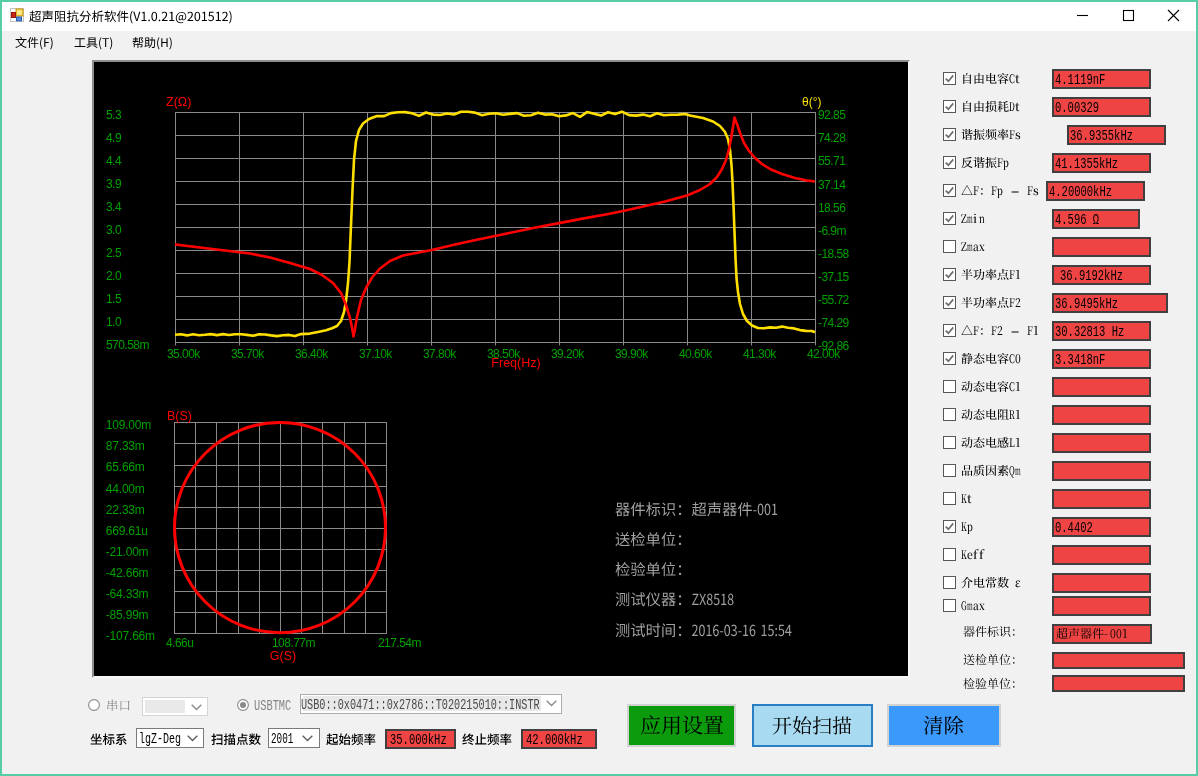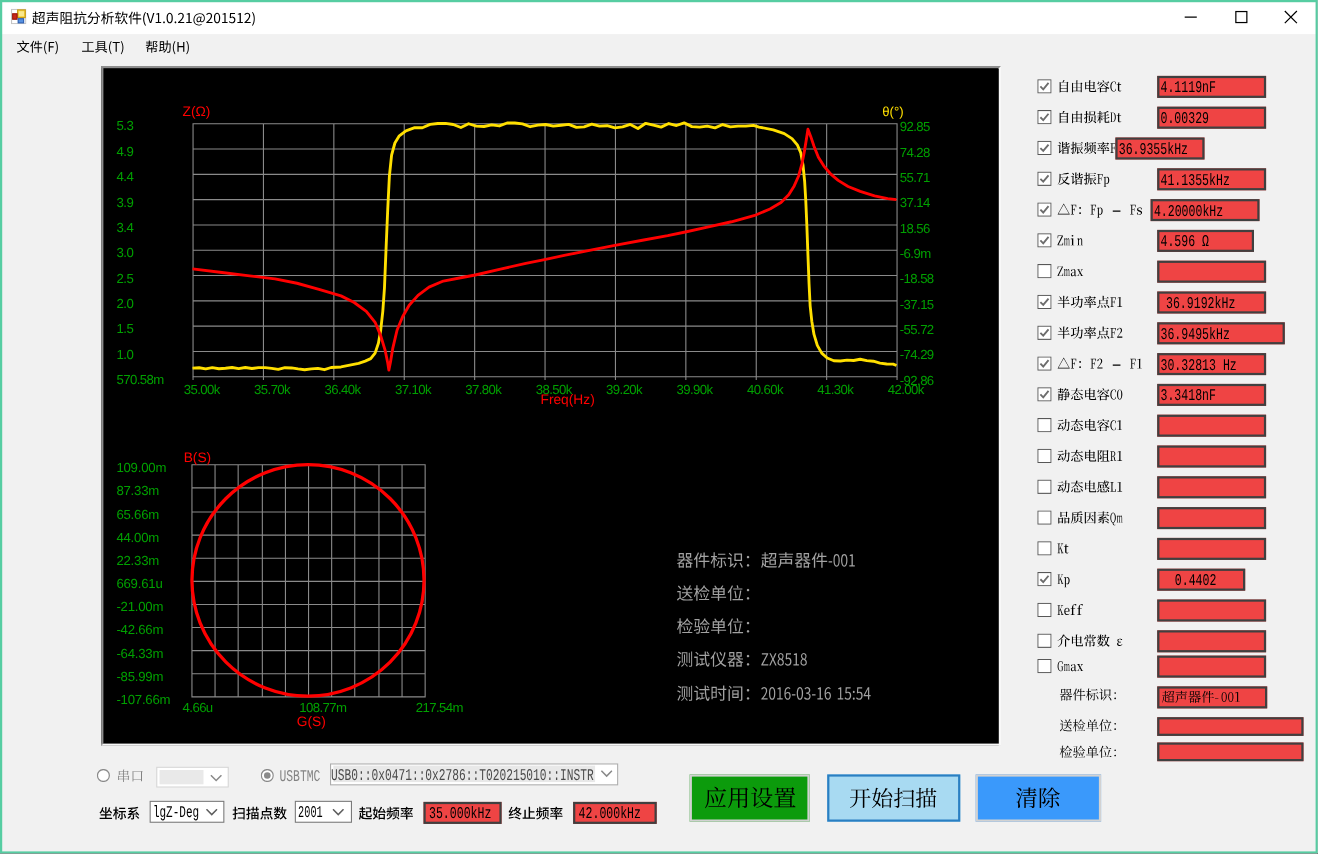--- a/index.html
+++ b/index.html
@@ -148,21 +148,21 @@
 <div class="tb" style="left:1051.5px;top:96.5px;width:99px;height:20px;padding-left:1.3px;color:#000;line-height:18px"><span style="display:inline-block;transform:scaleX(.70);transform-origin:0 50%;font-size:15px;white-space:pre">0.00329</span></div>
 <svg width="13" height="13" style="position:absolute;left:943px;top:128.0px" xmlns="http://www.w3.org/2000/svg">
     <rect x="0.5" y="0.5" width="12" height="12" fill="#fff" stroke="#575757"></rect>
     <path d="M2.8 6.6 L5.4 9.2 L10.2 3.4" stroke="#6d6d6d" stroke-width="1.7" fill="none"></path>
   </svg>
 <svg width="61" height="16" viewBox="0 0 61 16" xmlns="http://www.w3.org/2000/svg" style="position:absolute;left:960.5px;top:125.9px">
     <g transform="translate(0,13)">
       <path d="M5.2 -9.4 5.5 -9.2V-5.3L4.7 -5.2L5.1 -5.5Q5.2 -5 5 -4.7Q4.9 -4.5 4.7 -4.4L4.2 -5.5Q4.4 -5.7 4.5 -5.8Q4.5 -5.9 4.5 -6V-9.4ZM6 -9.9Q5.9 -9.8 5.8 -9.7Q5.7 -9.7 5.5 -9.6V-8.6Q5.5 -8.6 5.4 -8.6Q5.3 -8.6 5.1 -8.6Q4.9 -8.6 4.5 -8.6V-9.3V-10.1ZM4.3 -5.5Q4.6 -5.6 5.1 -5.7Q5.6 -5.8 6.2 -6Q6.8 -6.2 7.4 -6.4L7.5 -6.2Q7.2 -6.1 6.8 -5.8Q6.4 -5.5 5.9 -5.2Q5.3 -4.9 4.8 -4.6ZM5.8 0.6Q5.8 0.7 5.7 0.8Q5.5 0.8 5.4 0.9Q5.2 1 5 1H4.8V-3.9V-4.3L5.8 -3.9H10V-3.5H5.8ZM11.4 -8.3Q11.3 -8.1 11.1 -8.2Q10.8 -8.1 10.3 -7.9Q9.9 -7.7 9.4 -7.5Q8.9 -7.3 8.4 -7.2L8.3 -7.3Q8.7 -7.6 9.1 -7.9Q9.6 -8.2 9.9 -8.6Q10.3 -8.9 10.5 -9.1ZM8.3 -4.9Q8.2 -4.7 7.9 -4.7Q7.7 -4.5 7.4 -4.2Q7.2 -4 7 -3.7H6.6Q6.6 -3.9 6.7 -4.2Q6.8 -4.5 6.8 -4.8Q6.9 -5.1 7 -5.3ZM9.3 -3.9 9.8 -4.4 10.8 -3.6Q10.8 -3.5 10.6 -3.5Q10.5 -3.4 10.4 -3.4V0.6Q10.4 0.6 10.2 0.7Q10.1 0.8 9.9 0.8Q9.7 0.9 9.6 0.9H9.4V-3.9ZM9.1 -9.9Q9.1 -9.7 8.8 -9.6V-6Q8.8 -5.9 8.8 -5.8Q8.9 -5.8 9.1 -5.8H9.8Q10 -5.8 10.2 -5.8Q10.4 -5.8 10.5 -5.8Q10.6 -5.8 10.7 -5.9Q10.8 -6 10.9 -6.4Q11 -6.8 11 -7.2H11.2L11.2 -5.9Q11.4 -5.8 11.5 -5.7Q11.6 -5.6 11.6 -5.5Q11.6 -5.3 11.4 -5.2Q11.3 -5.1 10.9 -5Q10.5 -5 9.7 -5H8.9Q8.4 -5 8.2 -5.1Q8 -5.1 7.9 -5.3Q7.8 -5.5 7.8 -5.8V-10ZM6.6 -8.7Q6.6 -8.7 6.8 -8.6Q7 -8.4 7.2 -8.2Q7.4 -8 7.6 -7.8Q7.5 -7.7 7.3 -7.7H5.2V-8H6.1ZM10 -0.1V0.3H5.3V-0.1ZM9.9 -2.1V-1.7H5.3V-2.1ZM1.7 -0.7Q1.9 -0.9 2.4 -1.2Q2.8 -1.5 3.3 -1.8Q3.8 -2.2 4.4 -2.6L4.5 -2.5Q4.3 -2.2 4 -1.8Q3.6 -1.4 3.2 -0.9Q2.8 -0.4 2.3 0.2ZM2.7 -6.5 2.9 -6.3V-0.8L2.1 -0.5L2.5 -0.8Q2.6 -0.5 2.6 -0.3Q2.5 -0 2.4 0.1Q2.3 0.3 2.2 0.3L1.5 -0.8Q1.9 -0.9 1.9 -1Q2 -1.1 2 -1.3V-6.5ZM2 -6.9 2.5 -7.3 3.4 -6.6Q3.3 -6.5 3.2 -6.5Q3.1 -6.4 2.8 -6.4L2.9 -6.5V-5.9H2V-6.9ZM1.5 -10Q2.2 -9.8 2.6 -9.5Q3 -9.2 3.2 -8.9Q3.4 -8.7 3.4 -8.4Q3.4 -8.1 3.3 -8Q3.2 -7.8 3 -7.8Q2.8 -7.7 2.6 -7.9Q2.5 -8.2 2.3 -8.6Q2.1 -9 1.8 -9.3Q1.6 -9.7 1.3 -10ZM2.7 -6.9V-6.5H0.6L0.5 -6.9Z M12.3 -3.9Q12.6 -4 13.3 -4.3Q13.9 -4.5 14.7 -4.8Q15.5 -5.1 16.4 -5.4L16.4 -5.2Q15.8 -4.9 15 -4.3Q14.1 -3.8 13 -3.1Q13 -3 12.9 -2.9Q12.9 -2.8 12.8 -2.8ZM15.4 -10Q15.4 -9.8 15.3 -9.7Q15.2 -9.7 15 -9.6V-0.3Q15 0 14.9 0.3Q14.8 0.6 14.5 0.7Q14.2 0.9 13.7 1Q13.6 0.7 13.6 0.5Q13.5 0.4 13.4 0.2Q13.3 0.1 13.1 0Q12.9 -0.1 12.5 -0.1V-0.3Q12.5 -0.3 12.7 -0.3Q12.8 -0.3 13.1 -0.3Q13.3 -0.2 13.5 -0.2Q13.7 -0.2 13.8 -0.2Q13.9 -0.2 14 -0.3Q14.1 -0.3 14.1 -0.4V-10.1ZM15.7 -8.1Q15.7 -8.1 15.8 -7.9Q16 -7.8 16.2 -7.6Q16.4 -7.4 16.6 -7.2Q16.6 -7 16.3 -7H12.5L12.5 -7.4H15.2ZM20.3 -5.2Q20.5 -3.9 21 -2.9Q21.4 -1.9 22.1 -1.1Q22.8 -0.4 23.7 0.1L23.7 0.2Q23.4 0.3 23.2 0.4Q23 0.6 22.9 0.9Q22.2 0.5 21.8 -0.1Q21.3 -0.7 21 -1.5Q20.7 -2.2 20.4 -3.1Q20.2 -4 20.1 -5.1ZM17.9 -0.1Q18.2 -0.2 18.6 -0.3Q19.1 -0.4 19.7 -0.5Q20.2 -0.7 20.8 -0.8L20.9 -0.7Q20.6 -0.5 20.3 -0.3Q19.9 -0 19.4 0.3Q18.9 0.5 18.4 0.8ZM19 -5.2 19.2 -5V-0.1L18.3 0.2L18.7 -0.2Q18.8 0.2 18.7 0.4Q18.7 0.7 18.6 0.8Q18.4 0.9 18.3 1L17.8 -0.2Q18.1 -0.3 18.2 -0.4Q18.3 -0.5 18.3 -0.7V-5.2ZM23.5 -3.8Q23.4 -3.7 23.3 -3.7Q23.2 -3.7 23 -3.7Q22.8 -3.5 22.5 -3.2Q22.2 -3 21.8 -2.7Q21.4 -2.4 21 -2.2L20.9 -2.3Q21.2 -2.6 21.5 -3Q21.8 -3.4 22 -3.8Q22.3 -4.2 22.4 -4.5ZM22.5 -6Q22.5 -6 22.6 -5.9Q22.7 -5.8 22.8 -5.7Q23 -5.6 23.2 -5.4Q23.4 -5.2 23.6 -5.1Q23.5 -4.9 23.2 -4.9H17.1V-5.2H21.9ZM22.4 -9.9Q22.4 -9.9 22.5 -9.8Q22.6 -9.7 22.8 -9.6Q23 -9.4 23.2 -9.3Q23.3 -9.1 23.5 -9Q23.5 -8.8 23.2 -8.8H17.2V-9.1H21.8ZM16.6 -9.2V-9.6L17.7 -9.1H17.5V-6.6Q17.5 -6 17.5 -5.2Q17.5 -4.4 17.4 -3.6Q17.3 -2.8 17 -2Q16.8 -1.2 16.4 -0.5Q16 0.3 15.4 1L15.2 0.9Q15.9 -0.3 16.2 -1.6Q16.4 -2.8 16.5 -4.1Q16.6 -5.4 16.6 -6.6V-9.1ZM21.9 -8Q21.9 -8 22 -7.9Q22.1 -7.8 22.3 -7.6Q22.4 -7.5 22.6 -7.3Q22.8 -7.2 22.9 -7Q22.9 -6.9 22.6 -6.9H18.2L18.1 -7.2H21.3Z M33.3 -6.1Q33.3 -6 33.2 -5.9Q33.1 -5.8 32.9 -5.8Q32.9 -4.8 32.9 -3.9Q32.8 -3 32.6 -2.3Q32.5 -1.5 32 -0.9Q31.6 -0.3 30.8 0.2Q30 0.7 28.8 1L28.7 0.8Q29.7 0.4 30.4 -0.1Q31 -0.6 31.4 -1.2Q31.8 -1.8 31.9 -2.6Q32 -3.3 32 -4.2Q32.1 -5.1 32.1 -6.2ZM32.8 -1.7Q33.7 -1.5 34.2 -1.1Q34.7 -0.8 35 -0.5Q35.3 -0.1 35.4 0.2Q35.4 0.5 35.3 0.7Q35.3 0.9 35 0.9Q34.8 1 34.6 0.8Q34.4 0.4 34.1 -0Q33.8 -0.5 33.4 -0.9Q33 -1.3 32.7 -1.6ZM31 -1.7Q31 -1.7 30.9 -1.6Q30.8 -1.5 30.7 -1.5Q30.5 -1.4 30.3 -1.4H30.2V-7.1V-7.5L31.1 -7.1H34.5V-6.7H31ZM33.9 -7.1 34.3 -7.6 35.3 -6.8Q35.2 -6.7 35.1 -6.7Q35 -6.6 34.9 -6.6V-2Q34.9 -1.9 34.7 -1.9Q34.6 -1.8 34.4 -1.8Q34.3 -1.7 34.1 -1.7H34V-7.1ZM33.1 -9.2Q32.9 -8.8 32.7 -8.4Q32.5 -7.9 32.3 -7.5Q32.1 -7.1 31.9 -6.9H31.6Q31.7 -7.1 31.7 -7.6Q31.8 -8 31.8 -8.4Q31.9 -8.8 31.9 -9.2ZM34.5 -9.9Q34.5 -9.9 34.6 -9.8Q34.7 -9.7 34.9 -9.6Q35.1 -9.5 35.3 -9.3Q35.5 -9.1 35.6 -9Q35.6 -8.8 35.3 -8.8H29.8L29.7 -9.2H33.9ZM28.3 -5.3Q28.3 -5.2 28.2 -5.1Q28.1 -5 27.8 -5V-2.1Q27.8 -2 27.7 -2Q27.6 -1.9 27.5 -1.9Q27.3 -1.8 27.2 -1.8H27V-5.4ZM28.3 -9.9Q28.3 -9.7 28.2 -9.7Q28.1 -9.6 27.9 -9.6V-5.9H27V-10ZM29 -8.8Q29 -8.8 29.2 -8.7Q29.3 -8.5 29.6 -8.4Q29.8 -8.2 30 -8Q30 -7.9 29.9 -7.8Q29.8 -7.8 29.7 -7.8H27.5V-8.1H28.5ZM30.3 -4.1Q30.3 -4 30.2 -4Q30.1 -3.9 29.8 -3.9Q29.3 -2.5 28.6 -1.5Q27.9 -0.5 26.9 0.1Q25.9 0.7 24.6 1.1L24.5 0.9Q25.7 0.4 26.5 -0.3Q27.4 -1 28 -2Q28.6 -3 29 -4.6ZM26.8 -4.3Q26.7 -4.2 26.6 -4.1Q26.5 -4 26.3 -4Q26 -3.2 25.5 -2.6Q25.1 -2 24.5 -1.5L24.3 -1.7Q24.7 -2.2 25 -3Q25.4 -3.8 25.5 -4.6ZM26.6 -8.9Q26.6 -8.8 26.5 -8.7Q26.4 -8.7 26.2 -8.6V-5.9H25.4V-9.1ZM29.2 -6.8Q29.2 -6.8 29.4 -6.7Q29.6 -6.5 29.8 -6.3Q30 -6.1 30.2 -6Q30.2 -5.8 29.9 -5.8H24.5L24.4 -6.1H28.7Z M44.3 -6.8Q44.3 -6.7 44.1 -6.6Q43.9 -6.6 43.6 -6.7L44 -6.8Q43.7 -6.5 43.2 -6.1Q42.8 -5.7 42.2 -5.3Q41.7 -4.9 41.1 -4.6Q40.5 -4.2 39.9 -3.9L39.9 -4.1H40.4Q40.3 -3.7 40.2 -3.5Q40.1 -3.3 40 -3.2L39.5 -4.2Q39.5 -4.2 39.6 -4.2Q39.7 -4.3 39.8 -4.3Q40.3 -4.6 40.8 -4.9Q41.3 -5.3 41.8 -5.8Q42.2 -6.2 42.6 -6.7Q43 -7.1 43.3 -7.4ZM39.7 -4.2Q40.1 -4.2 40.8 -4.2Q41.4 -4.3 42.3 -4.3Q43.1 -4.4 43.9 -4.4L43.9 -4.2Q43.3 -4.1 42.3 -3.8Q41.2 -3.6 40 -3.3ZM42.6 -7.8Q42.6 -7.7 42.4 -7.7Q42.2 -7.6 41.9 -7.7L42.3 -7.8Q42 -7.5 41.7 -7.3Q41.3 -7 40.9 -6.7Q40.4 -6.4 40.1 -6.3L40.1 -6.4H40.5Q40.4 -6 40.3 -5.9Q40.2 -5.7 40.1 -5.6L39.6 -6.5Q39.6 -6.5 39.7 -6.5Q39.8 -6.6 39.9 -6.6Q40.2 -6.8 40.5 -7.1Q40.8 -7.4 41.1 -7.8Q41.4 -8.1 41.5 -8.4ZM39.8 -6.5Q40.1 -6.5 40.6 -6.5Q41.1 -6.5 41.8 -6.5Q42.4 -6.5 43 -6.5V-6.3Q42.7 -6.2 42.3 -6.2Q41.8 -6.1 41.3 -6Q40.7 -5.9 40.1 -5.8ZM46.9 -7.2Q46.9 -7.1 46.7 -7.1Q46.6 -7 46.4 -7.1Q45.9 -6.7 45.4 -6.4Q44.9 -6 44.4 -5.8L44.3 -6Q44.6 -6.3 45 -6.8Q45.4 -7.4 45.7 -7.9ZM42.9 -3.3Q42.9 -3.2 42.8 -3.1Q42.7 -3 42.5 -3V0.7Q42.5 0.7 42.3 0.8Q42.2 0.9 42 0.9Q41.9 1 41.7 1H41.5V-3.4ZM46 -9.4Q46 -9.4 46.1 -9.3Q46.3 -9.2 46.5 -9.1Q46.6 -8.9 46.9 -8.8Q47.1 -8.6 47.2 -8.4Q47.2 -8.2 46.9 -8.2H36.9L36.8 -8.6H45.3ZM46.3 -3Q46.3 -3 46.4 -2.9Q46.6 -2.8 46.7 -2.6Q46.9 -2.5 47.1 -2.3Q47.4 -2.2 47.5 -2Q47.5 -1.8 47.2 -1.8H36.6L36.5 -2.2H45.6ZM37.4 -7.7Q38.1 -7.5 38.5 -7.2Q38.9 -7 39.1 -6.7Q39.2 -6.4 39.2 -6.1Q39.3 -5.9 39.1 -5.7Q39 -5.6 38.8 -5.5Q38.6 -5.5 38.4 -5.7Q38.3 -6 38.2 -6.4Q38 -6.7 37.7 -7.1Q37.5 -7.4 37.2 -7.6ZM44.1 -5.6Q45 -5.4 45.6 -5.2Q46.2 -4.9 46.6 -4.7Q46.9 -4.4 47 -4.1Q47.2 -3.8 47.1 -3.6Q47.1 -3.4 46.9 -3.3Q46.7 -3.2 46.5 -3.3Q46.2 -3.7 45.8 -4.1Q45.4 -4.5 44.9 -4.9Q44.5 -5.2 44 -5.5ZM42.9 -5.4Q43.5 -5.1 43.9 -4.9Q44.3 -4.6 44.4 -4.3Q44.6 -4 44.6 -3.7Q44.6 -3.5 44.5 -3.3Q44.3 -3.2 44.1 -3.2Q43.9 -3.2 43.7 -3.3Q43.7 -3.7 43.5 -4Q43.4 -4.4 43.2 -4.7Q43 -5.1 42.7 -5.3ZM36.6 -4Q36.9 -4.1 37.5 -4.3Q38 -4.6 38.7 -4.9Q39.4 -5.2 40.1 -5.6L40.2 -5.4Q39.7 -5 39.1 -4.5Q38.4 -4 37.5 -3.3Q37.5 -3.1 37.3 -3ZM41.1 -10.2Q41.7 -10.1 42 -9.9Q42.4 -9.7 42.5 -9.4Q42.7 -9.2 42.7 -9Q42.6 -8.8 42.5 -8.6Q42.4 -8.5 42.2 -8.5Q42 -8.5 41.7 -8.6Q41.7 -9 41.5 -9.4Q41.2 -9.9 40.9 -10.1Z M48.5 0V-0.4L49.8 -0.5H50L51.4 -0.4V0ZM49.4 0Q49.4 -1 49.4 -2Q49.4 -3 49.4 -4.1V-4.7Q49.4 -5.7 49.4 -6.8Q49.4 -7.8 49.4 -8.8H50.4Q50.3 -7.8 50.3 -6.7Q50.3 -5.7 50.3 -4.6V-4.3Q50.3 -3.1 50.3 -2.1Q50.3 -1 50.4 0ZM49.9 -4.3V-4.7H52.1V-4.3ZM52 -3 51.9 -4.3V-4.6L52 -5.9H52.3V-3ZM48.5 -8.4V-8.8H49.9V-8.3H49.8ZM53 -6.6 52.7 -8.7 53.2 -8.4H49.9V-8.8H53.4L53.4 -6.6Z M56.7 0.2Q56.1 0.2 55.6 0.1Q55.1 -0.1 54.6 -0.3L54.6 -1.8H55.2L55.5 -0.2L55 -0.3V-0.7Q55.4 -0.5 55.8 -0.3Q56.1 -0.2 56.6 -0.2Q57.4 -0.2 57.8 -0.5Q58.2 -0.8 58.2 -1.3Q58.2 -1.8 57.9 -2.1Q57.7 -2.3 56.9 -2.6L56.3 -2.8Q55.6 -3 55.1 -3.5Q54.7 -3.9 54.7 -4.6Q54.7 -5.4 55.3 -5.9Q55.9 -6.4 57 -6.4Q57.6 -6.4 58 -6.3Q58.5 -6.2 58.9 -5.9L58.9 -4.6H58.4L58 -6L58.4 -5.9V-5.6Q58.1 -5.8 57.8 -5.9Q57.4 -6 57.1 -6Q56.4 -6 56 -5.7Q55.7 -5.5 55.7 -5Q55.7 -4.6 56 -4.3Q56.3 -4 56.9 -3.8L57.5 -3.6Q58.5 -3.3 58.9 -2.8Q59.2 -2.4 59.2 -1.7Q59.2 -1.2 59 -0.8Q58.7 -0.3 58.1 -0.1Q57.5 0.2 56.7 0.2Z" fill="#000"></path>
     </g>
   </svg>
-<div class="tb" style="left:1014px;top:124.5px;width:81px;height:20px;padding-left:1.3px;color:#000;line-height:18px"><span style="display:inline-block;transform:scaleX(.70);transform-origin:0 50%;font-size:15px;white-space:pre">36.9355kHz</span></div>
+<div class="tb" style="left:1067px;top:124.5px;width:99px;height:20px;padding-left:1.3px;color:#000;line-height:18px"><span style="display:inline-block;transform:scaleX(.70);transform-origin:0 50%;font-size:15px;white-space:pre">36.9355kHz</span></div>
 <svg width="13" height="13" style="position:absolute;left:943px;top:156.0px" xmlns="http://www.w3.org/2000/svg">
     <rect x="0.5" y="0.5" width="12" height="12" fill="#fff" stroke="#575757"></rect>
     <path d="M2.8 6.6 L5.4 9.2 L10.2 3.4" stroke="#6d6d6d" stroke-width="1.7" fill="none"></path>
   </svg>
 <svg width="49" height="16" viewBox="0 0 49 16" xmlns="http://www.w3.org/2000/svg" style="position:absolute;left:960.5px;top:153.9px">
     <g transform="translate(0,13)">
       <path d="M10.9 -9Q10.7 -8.8 10.4 -9Q9.5 -8.8 8.4 -8.7Q7.4 -8.6 6.3 -8.5Q5.3 -8.4 4.3 -8.4Q3.4 -8.3 2.6 -8.3L2.6 -8.5Q3.6 -8.7 4.9 -8.9Q6.1 -9.1 7.5 -9.4Q8.8 -9.7 10 -10ZM9.3 -6.2V-5.8H2.7V-6.2ZM8.7 -6.2 9.4 -6.8 10.4 -5.8Q10.4 -5.7 10.2 -5.7Q10.1 -5.7 9.9 -5.7Q9.3 -4.1 8.2 -2.8Q7.2 -1.5 5.6 -0.5Q4.1 0.5 1.8 1L1.7 0.8Q4.6 -0.2 6.3 -2Q8.1 -3.8 8.8 -6.2ZM2.2 -8.6V-9L3.3 -8.5H3.2V-6Q3.2 -5.4 3.1 -4.7Q3.1 -3.9 2.9 -3.2Q2.8 -2.4 2.5 -1.7Q2.2 -1 1.8 -0.3Q1.3 0.4 0.6 1L0.4 0.9Q1 0.1 1.4 -0.7Q1.7 -1.6 1.9 -2.5Q2.1 -3.3 2.1 -4.2Q2.2 -5.1 2.2 -6V-8.5ZM4.3 -6.2Q4.7 -4.8 5.4 -3.8Q6 -2.8 7 -2Q7.9 -1.3 9.1 -0.8Q10.3 -0.3 11.7 -0L11.7 0.1Q11.3 0.2 11.1 0.4Q10.8 0.6 10.7 1Q9.4 0.6 8.3 -0Q7.2 -0.6 6.4 -1.4Q5.6 -2.3 5 -3.4Q4.4 -4.6 4.1 -6.1Z M17.2 -9.4 17.5 -9.2V-5.3L16.7 -5.2L17.1 -5.5Q17.2 -5 17 -4.7Q16.9 -4.5 16.7 -4.4L16.2 -5.5Q16.4 -5.7 16.5 -5.8Q16.5 -5.9 16.5 -6V-9.4ZM18 -9.9Q17.9 -9.8 17.8 -9.7Q17.7 -9.7 17.5 -9.6V-8.6Q17.5 -8.6 17.4 -8.6Q17.3 -8.6 17.1 -8.6Q16.9 -8.6 16.5 -8.6V-9.3V-10.1ZM16.3 -5.5Q16.6 -5.6 17.1 -5.7Q17.6 -5.8 18.2 -6Q18.8 -6.2 19.4 -6.4L19.5 -6.2Q19.2 -6.1 18.8 -5.8Q18.4 -5.5 17.9 -5.2Q17.3 -4.9 16.8 -4.6ZM17.8 0.6Q17.8 0.7 17.7 0.8Q17.5 0.8 17.4 0.9Q17.2 1 17 1H16.8V-3.9V-4.3L17.8 -3.9H22V-3.5H17.8ZM23.4 -8.3Q23.3 -8.1 23.1 -8.2Q22.8 -8.1 22.3 -7.9Q21.9 -7.7 21.4 -7.5Q20.9 -7.3 20.4 -7.2L20.3 -7.3Q20.7 -7.6 21.1 -7.9Q21.6 -8.2 21.9 -8.6Q22.3 -8.9 22.5 -9.1ZM20.3 -4.9Q20.2 -4.7 19.9 -4.7Q19.7 -4.5 19.4 -4.2Q19.2 -4 19 -3.7H18.6Q18.6 -3.9 18.7 -4.2Q18.8 -4.5 18.8 -4.8Q18.9 -5.1 19 -5.3ZM21.3 -3.9 21.8 -4.4 22.8 -3.6Q22.8 -3.5 22.6 -3.5Q22.5 -3.4 22.4 -3.4V0.6Q22.4 0.6 22.2 0.7Q22.1 0.8 21.9 0.8Q21.7 0.9 21.6 0.9H21.4V-3.9ZM21.1 -9.9Q21.1 -9.7 20.8 -9.6V-6Q20.8 -5.9 20.8 -5.8Q20.9 -5.8 21.1 -5.8H21.8Q22 -5.8 22.2 -5.8Q22.4 -5.8 22.5 -5.8Q22.6 -5.8 22.7 -5.9Q22.8 -6 22.9 -6.4Q23 -6.8 23 -7.2H23.2L23.2 -5.9Q23.4 -5.8 23.5 -5.7Q23.6 -5.6 23.6 -5.5Q23.6 -5.3 23.4 -5.2Q23.3 -5.1 22.9 -5Q22.5 -5 21.7 -5H20.9Q20.4 -5 20.2 -5.1Q20 -5.1 19.9 -5.3Q19.8 -5.5 19.8 -5.8V-10ZM18.6 -8.7Q18.6 -8.7 18.8 -8.6Q19 -8.4 19.2 -8.2Q19.4 -8 19.6 -7.8Q19.5 -7.7 19.3 -7.7H17.2V-8H18.1ZM22 -0.1V0.3H17.3V-0.1ZM21.9 -2.1V-1.7H17.3V-2.1ZM13.7 -0.7Q13.9 -0.9 14.4 -1.2Q14.8 -1.5 15.3 -1.8Q15.8 -2.2 16.4 -2.6L16.5 -2.5Q16.3 -2.2 16 -1.8Q15.6 -1.4 15.2 -0.9Q14.8 -0.4 14.3 0.2ZM14.7 -6.5 14.9 -6.3V-0.8L14.1 -0.5L14.5 -0.8Q14.6 -0.5 14.6 -0.3Q14.5 -0 14.4 0.1Q14.3 0.3 14.2 0.3L13.5 -0.8Q13.9 -0.9 13.9 -1Q14 -1.1 14 -1.3V-6.5ZM14 -6.9 14.5 -7.3 15.4 -6.6Q15.3 -6.5 15.2 -6.5Q15.1 -6.4 14.8 -6.4L14.9 -6.5V-5.9H14V-6.9ZM13.5 -10Q14.2 -9.8 14.6 -9.5Q15 -9.2 15.2 -8.9Q15.4 -8.7 15.4 -8.4Q15.4 -8.1 15.3 -8Q15.2 -7.8 15 -7.8Q14.8 -7.7 14.6 -7.9Q14.5 -8.2 14.3 -8.6Q14.1 -9 13.8 -9.3Q13.6 -9.7 13.3 -10ZM14.7 -6.9V-6.5H12.6L12.5 -6.9Z M24.3 -3.9Q24.6 -4 25.3 -4.3Q25.9 -4.5 26.7 -4.8Q27.5 -5.1 28.4 -5.4L28.4 -5.2Q27.8 -4.9 27 -4.3Q26.1 -3.8 25 -3.1Q25 -3 24.9 -2.9Q24.9 -2.8 24.8 -2.8ZM27.4 -10Q27.4 -9.8 27.3 -9.7Q27.2 -9.7 27 -9.6V-0.3Q27 0 26.9 0.3Q26.8 0.6 26.5 0.7Q26.2 0.9 25.7 1Q25.6 0.7 25.6 0.5Q25.5 0.4 25.4 0.2Q25.3 0.1 25.1 0Q24.9 -0.1 24.5 -0.1V-0.3Q24.5 -0.3 24.7 -0.3Q24.8 -0.3 25.1 -0.3Q25.3 -0.2 25.5 -0.2Q25.7 -0.2 25.8 -0.2Q25.9 -0.2 26 -0.3Q26.1 -0.3 26.1 -0.4V-10.1ZM27.7 -8.1Q27.7 -8.1 27.8 -7.9Q28 -7.8 28.2 -7.6Q28.4 -7.4 28.6 -7.2Q28.6 -7 28.3 -7H24.5L24.5 -7.4H27.2ZM32.3 -5.2Q32.5 -3.9 33 -2.9Q33.4 -1.9 34.1 -1.1Q34.8 -0.4 35.7 0.1L35.7 0.2Q35.4 0.3 35.2 0.4Q35 0.6 34.9 0.9Q34.2 0.5 33.8 -0.1Q33.3 -0.7 33 -1.5Q32.7 -2.2 32.4 -3.1Q32.2 -4 32.1 -5.1ZM29.9 -0.1Q30.2 -0.2 30.6 -0.3Q31.1 -0.4 31.7 -0.5Q32.2 -0.7 32.8 -0.8L32.9 -0.7Q32.6 -0.5 32.3 -0.3Q31.9 -0 31.4 0.3Q30.9 0.5 30.4 0.8ZM31 -5.2 31.2 -5V-0.1L30.3 0.2L30.7 -0.2Q30.8 0.2 30.7 0.4Q30.7 0.7 30.6 0.8Q30.4 0.9 30.3 1L29.8 -0.2Q30.1 -0.3 30.2 -0.4Q30.3 -0.5 30.3 -0.7V-5.2ZM35.5 -3.8Q35.4 -3.7 35.3 -3.7Q35.2 -3.7 35 -3.7Q34.8 -3.5 34.5 -3.2Q34.2 -3 33.8 -2.7Q33.4 -2.4 33 -2.2L32.9 -2.3Q33.2 -2.6 33.5 -3Q33.8 -3.4 34 -3.8Q34.3 -4.2 34.4 -4.5ZM34.5 -6Q34.5 -6 34.6 -5.9Q34.7 -5.8 34.8 -5.7Q35 -5.6 35.2 -5.4Q35.4 -5.2 35.6 -5.1Q35.5 -4.9 35.2 -4.9H29.1V-5.2H33.9ZM34.4 -9.9Q34.4 -9.9 34.5 -9.8Q34.6 -9.7 34.8 -9.6Q35 -9.4 35.2 -9.3Q35.3 -9.1 35.5 -9Q35.5 -8.8 35.2 -8.8H29.2V-9.1H33.8ZM28.6 -9.2V-9.6L29.7 -9.1H29.5V-6.6Q29.5 -6 29.5 -5.2Q29.5 -4.4 29.4 -3.6Q29.3 -2.8 29 -2Q28.8 -1.2 28.4 -0.5Q28 0.3 27.4 1L27.2 0.9Q27.9 -0.3 28.2 -1.6Q28.4 -2.8 28.5 -4.1Q28.6 -5.4 28.6 -6.6V-9.1ZM33.9 -8Q33.9 -8 34 -7.9Q34.1 -7.8 34.3 -7.6Q34.4 -7.5 34.6 -7.3Q34.8 -7.2 34.9 -7Q34.9 -6.9 34.6 -6.9H30.2L30.1 -7.2H33.3Z M36.5 0V-0.4L37.8 -0.5H38L39.4 -0.4V0ZM37.4 0Q37.4 -1 37.4 -2Q37.4 -3 37.4 -4.1V-4.7Q37.4 -5.7 37.4 -6.8Q37.4 -7.8 37.4 -8.8H38.4Q38.3 -7.8 38.3 -6.7Q38.3 -5.7 38.3 -4.6V-4.3Q38.3 -3.1 38.3 -2.1Q38.3 -1 38.4 0ZM37.9 -4.3V-4.7H40.1V-4.3ZM40 -3 39.9 -4.3V-4.6L40 -5.9H40.3V-3ZM36.5 -8.4V-8.8H37.9V-8.3H37.8ZM41 -6.6 40.7 -8.7 41.2 -8.4H37.9V-8.8H41.4L41.4 -6.6Z M42.4 3.1V2.8L43.3 2.7H43.8L44.8 2.8V3.1ZM43.1 3.1Q43.1 2.7 43.1 2.2Q43.1 1.7 43.1 1.2Q43.1 0.7 43.1 0.3V-3.5Q43.1 -4.1 43.1 -4.6Q43.1 -5.1 43.1 -5.5L42.3 -5.6V-5.9L43.8 -6.4L43.9 -6.3L44 -5.3L44 -5.2V-0.9L44 -0.8V0.3Q44 0.7 44 1.2Q44 1.7 44 2.2Q44 2.7 44 3.1ZM45.3 0.2Q44.9 0.2 44.5 -0.1Q44.1 -0.3 43.8 -0.9H43.7L43.8 -1.2Q44.1 -0.8 44.4 -0.6Q44.7 -0.4 45.1 -0.4Q45.4 -0.4 45.8 -0.7Q46.1 -1 46.2 -1.6Q46.4 -2.2 46.4 -3.2Q46.4 -4.5 46.1 -5.2Q45.7 -5.8 45.1 -5.8Q44.8 -5.8 44.5 -5.6Q44.2 -5.4 43.8 -4.9L43.7 -5.1H43.8Q44.1 -5.8 44.6 -6.1Q45 -6.4 45.5 -6.4Q46 -6.4 46.4 -6Q46.9 -5.7 47.1 -4.9Q47.4 -4.2 47.4 -3.2Q47.4 -2.1 47.1 -1.4Q46.8 -0.6 46.4 -0.2Q45.9 0.2 45.3 0.2Z" fill="#000"></path>
     </g>
   </svg>
 <div class="tb" style="left:1051.5px;top:152.5px;width:99px;height:20px;padding-left:1.3px;color:#000;line-height:18px"><span style="display:inline-block;transform:scaleX(.70);transform-origin:0 50%;font-size:15px;white-space:pre">41.1355kHz</span></div>
@@ -282,21 +282,21 @@
 <div class="tb" style="left:1051.5px;top:488.5px;width:99px;height:20px;padding-left:1.3px;color:#000;line-height:18px"></div>
 <svg width="13" height="13" style="position:absolute;left:943px;top:520.0px" xmlns="http://www.w3.org/2000/svg">
     <rect x="0.5" y="0.5" width="12" height="12" fill="#fff" stroke="#575757"></rect>
     <path d="M2.8 6.6 L5.4 9.2 L10.2 3.4" stroke="#6d6d6d" stroke-width="1.7" fill="none"></path>
   </svg>
 <svg width="13" height="16" viewBox="0 0 13 16" xmlns="http://www.w3.org/2000/svg" style="position:absolute;left:960.5px;top:517.9px">
     <g transform="translate(0,13)">
       <path d="M1.2 0Q1.2 -1 1.2 -2Q1.2 -3 1.2 -4.1V-4.7Q1.2 -5.7 1.2 -6.8Q1.2 -7.8 1.2 -8.8H2Q2 -7.8 2 -6.8Q2 -5.7 2 -4.7V-3.5Q2 -2.8 2 -1.9Q2 -1 2 0ZM0.4 0V-0.4L1.5 -0.5H1.7L2.7 -0.4V0ZM0.4 -8.4V-8.8H2.8V-8.4L1.7 -8.3H1.5ZM3.6 0V-0.4L4.6 -0.5H4.8L5.8 -0.4V0ZM3.6 -8.4V-8.8H5.5V-8.4L4.7 -8.3L4.5 -8.2ZM1.6 -2.3 1.5 -3H1.6L1.8 -3.3L4.7 -8.8H5ZM4.4 0 2.7 -4.8 3.2 -5.7 5.3 0Z M6.4 3.1V2.8L7.3 2.7H7.8L8.8 2.8V3.1ZM7.1 3.1Q7.1 2.7 7.1 2.2Q7.1 1.7 7.1 1.2Q7.1 0.7 7.1 0.3V-3.5Q7.1 -4.1 7.1 -4.6Q7.1 -5.1 7.1 -5.5L6.3 -5.6V-5.9L7.8 -6.4L7.9 -6.3L8 -5.3L8 -5.2V-0.9L8 -0.8V0.3Q8 0.7 8 1.2Q8 1.7 8 2.2Q8 2.7 8 3.1ZM9.3 0.2Q8.9 0.2 8.5 -0.1Q8.1 -0.3 7.8 -0.9H7.7L7.8 -1.2Q8.1 -0.8 8.4 -0.6Q8.7 -0.4 9.1 -0.4Q9.4 -0.4 9.8 -0.7Q10.1 -1 10.2 -1.6Q10.4 -2.2 10.4 -3.2Q10.4 -4.5 10.1 -5.2Q9.7 -5.8 9.1 -5.8Q8.8 -5.8 8.5 -5.6Q8.2 -5.4 7.8 -4.9L7.7 -5.1H7.8Q8.1 -5.8 8.6 -6.1Q9 -6.4 9.5 -6.4Q10 -6.4 10.4 -6Q10.9 -5.7 11.1 -4.9Q11.4 -4.2 11.4 -3.2Q11.4 -2.1 11.1 -1.4Q10.8 -0.6 10.4 -0.2Q9.9 0.2 9.3 0.2Z" fill="#000"></path>
     </g>
   </svg>
-<div class="tb" style="left:1051.5px;top:516.5px;width:80px;height:20px;padding-left:14px;color:#000;line-height:18px"><span style="display:inline-block;transform:scaleX(.70);transform-origin:0 50%;font-size:15px;white-space:pre">0.4402</span></div>
+<div class="tb" style="left:1051.5px;top:516.5px;width:99px;height:20px;padding-left:1px;color:#000;line-height:18px"><span style="display:inline-block;transform:scaleX(.70);transform-origin:0 50%;font-size:15px;white-space:pre">0.4402</span></div>
 <svg width="13" height="13" style="position:absolute;left:943px;top:548.0px" xmlns="http://www.w3.org/2000/svg">
     <rect x="0.5" y="0.5" width="12" height="12" fill="#fff" stroke="#575757"></rect>
   </svg>
 <svg width="25" height="16" viewBox="0 0 25 16" xmlns="http://www.w3.org/2000/svg" style="position:absolute;left:960.5px;top:545.9px">
     <g transform="translate(0,13)">
       <path d="M1.2 0Q1.2 -1 1.2 -2Q1.2 -3 1.2 -4.1V-4.7Q1.2 -5.7 1.2 -6.8Q1.2 -7.8 1.2 -8.8H2Q2 -7.8 2 -6.8Q2 -5.7 2 -4.7V-3.5Q2 -2.8 2 -1.9Q2 -1 2 0ZM0.4 0V-0.4L1.5 -0.5H1.7L2.7 -0.4V0ZM0.4 -8.4V-8.8H2.8V-8.4L1.7 -8.3H1.5ZM3.6 0V-0.4L4.6 -0.5H4.8L5.8 -0.4V0ZM3.6 -8.4V-8.8H5.5V-8.4L4.7 -8.3L4.5 -8.2ZM1.6 -2.3 1.5 -3H1.6L1.8 -3.3L4.7 -8.8H5ZM4.4 0 2.7 -4.8 3.2 -5.7 5.3 0Z M9.2 0.2Q8.4 0.2 7.8 -0.2Q7.2 -0.6 6.8 -1.3Q6.5 -2 6.5 -3.1Q6.5 -4.2 6.8 -4.9Q7.2 -5.6 7.8 -6Q8.4 -6.4 9.1 -6.4Q9.8 -6.4 10.3 -6.1Q10.8 -5.8 11.1 -5.2Q11.3 -4.6 11.3 -3.9Q11.3 -3.5 11.3 -3.2H6.9V-3.6H9.9Q10.1 -3.6 10.2 -3.7Q10.3 -3.9 10.3 -4.3Q10.3 -5.1 10 -5.6Q9.7 -6.1 9.1 -6.1Q8.7 -6.1 8.3 -5.7Q8 -5.4 7.7 -4.8Q7.5 -4.2 7.5 -3.3Q7.5 -2.3 7.8 -1.7Q8 -1 8.5 -0.8Q8.9 -0.5 9.5 -0.5Q10 -0.5 10.4 -0.7Q10.8 -0.9 11.2 -1.3L11.3 -1.2Q11 -0.5 10.5 -0.2Q9.9 0.2 9.2 0.2Z M12.4 0V-0.3L13.8 -0.5H14.4L15.9 -0.3V0ZM13.4 0Q13.5 -0.7 13.5 -1.4Q13.5 -2.1 13.5 -2.8V-5.8H12.4V-6.2L13.9 -6.3L13.5 -6.1L13.5 -6.2Q13.6 -7.3 13.8 -8Q14.1 -8.7 14.6 -9.1Q15 -9.5 15.4 -9.7Q15.8 -9.8 16.3 -9.8Q16.8 -9.8 17.1 -9.7Q17.5 -9.5 17.6 -9.2Q17.6 -8.9 17.4 -8.8Q17.2 -8.6 16.9 -8.6Q16.7 -8.6 16.5 -8.7Q16.2 -8.9 16 -9.2L15.7 -9.6V-9.7H16.2V-9.6Q15.9 -9.6 15.6 -9.4Q15.3 -9.2 15.1 -8.9Q14.9 -8.6 14.8 -8.2Q14.7 -7.8 14.7 -7.3Q14.6 -6.7 14.7 -6V-2.8Q14.7 -2.1 14.7 -1.4Q14.7 -0.7 14.7 0ZM14.1 -5.8V-6.3H16.4V-5.8Z M18.4 0V-0.3L19.8 -0.5H20.4L21.9 -0.3V0ZM19.4 0Q19.5 -0.7 19.5 -1.4Q19.5 -2.1 19.5 -2.8V-5.8H18.4V-6.2L19.9 -6.3L19.5 -6.1L19.5 -6.2Q19.6 -7.3 19.8 -8Q20.1 -8.7 20.6 -9.1Q21 -9.5 21.4 -9.7Q21.8 -9.8 22.3 -9.8Q22.8 -9.8 23.1 -9.7Q23.5 -9.5 23.6 -9.2Q23.6 -8.9 23.4 -8.8Q23.2 -8.6 22.9 -8.6Q22.7 -8.6 22.5 -8.7Q22.2 -8.9 22 -9.2L21.7 -9.6V-9.7H22.2V-9.6Q21.9 -9.6 21.6 -9.4Q21.3 -9.2 21.1 -8.9Q20.9 -8.6 20.8 -8.2Q20.7 -7.8 20.7 -7.3Q20.6 -6.7 20.7 -6V-2.8Q20.7 -2.1 20.7 -1.4Q20.7 -0.7 20.7 0ZM20.1 -5.8V-6.3H22.4V-5.8Z" fill="#000"></path>
     </g>
   </svg>
 <div class="tb" style="left:1051.5px;top:544.5px;width:99px;height:20px;padding-left:1.3px;color:#000;line-height:18px"></div>
 <svg width="13" height="13" style="position:absolute;left:943px;top:576.0px" xmlns="http://www.w3.org/2000/svg">

